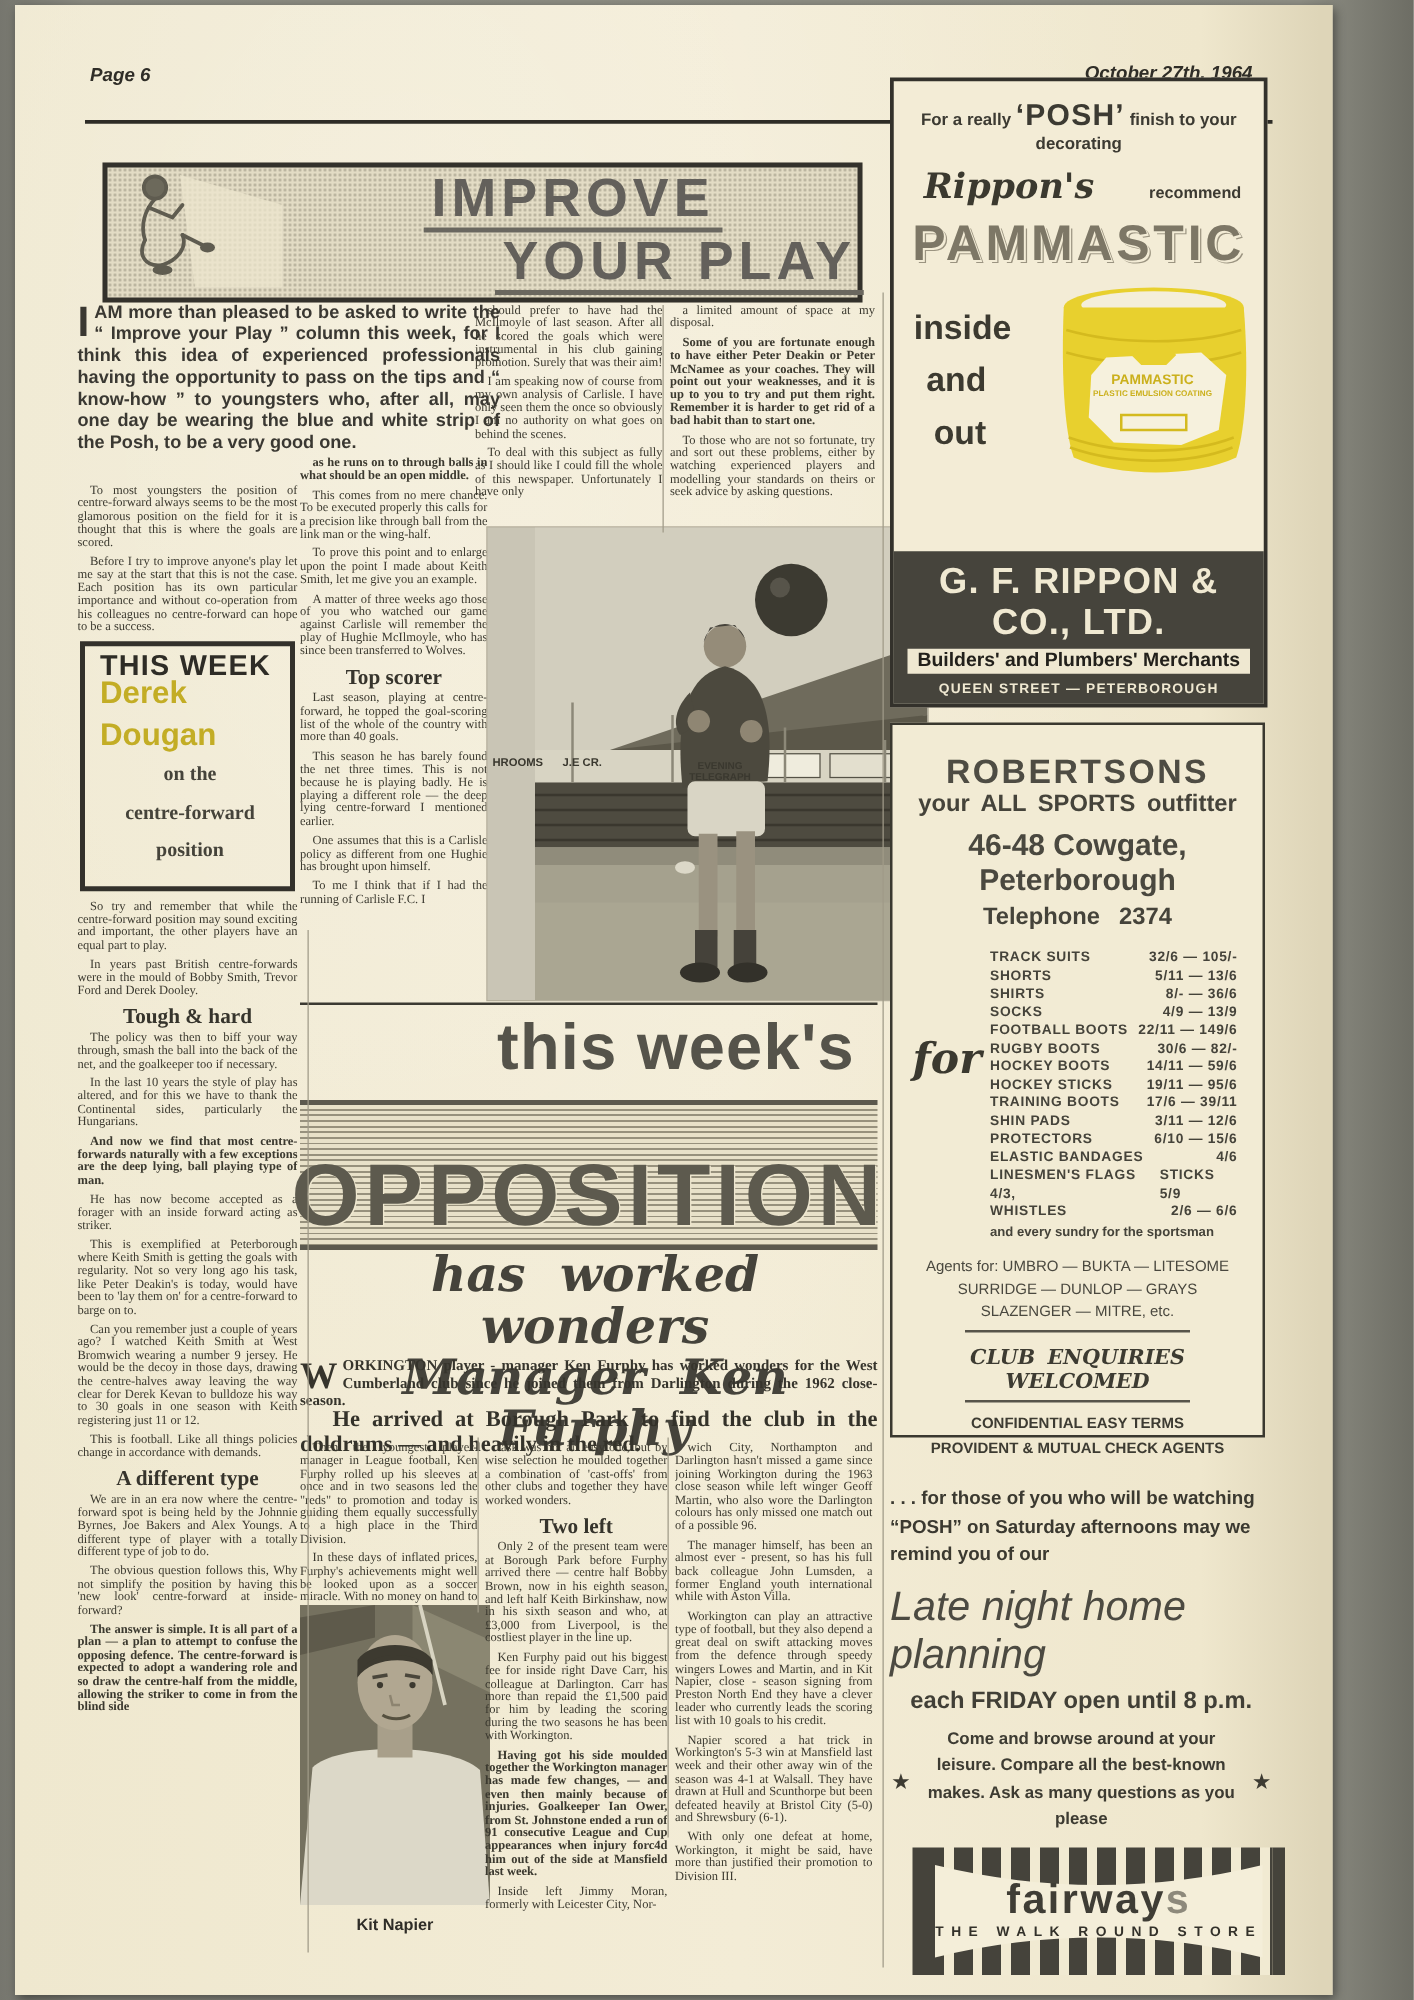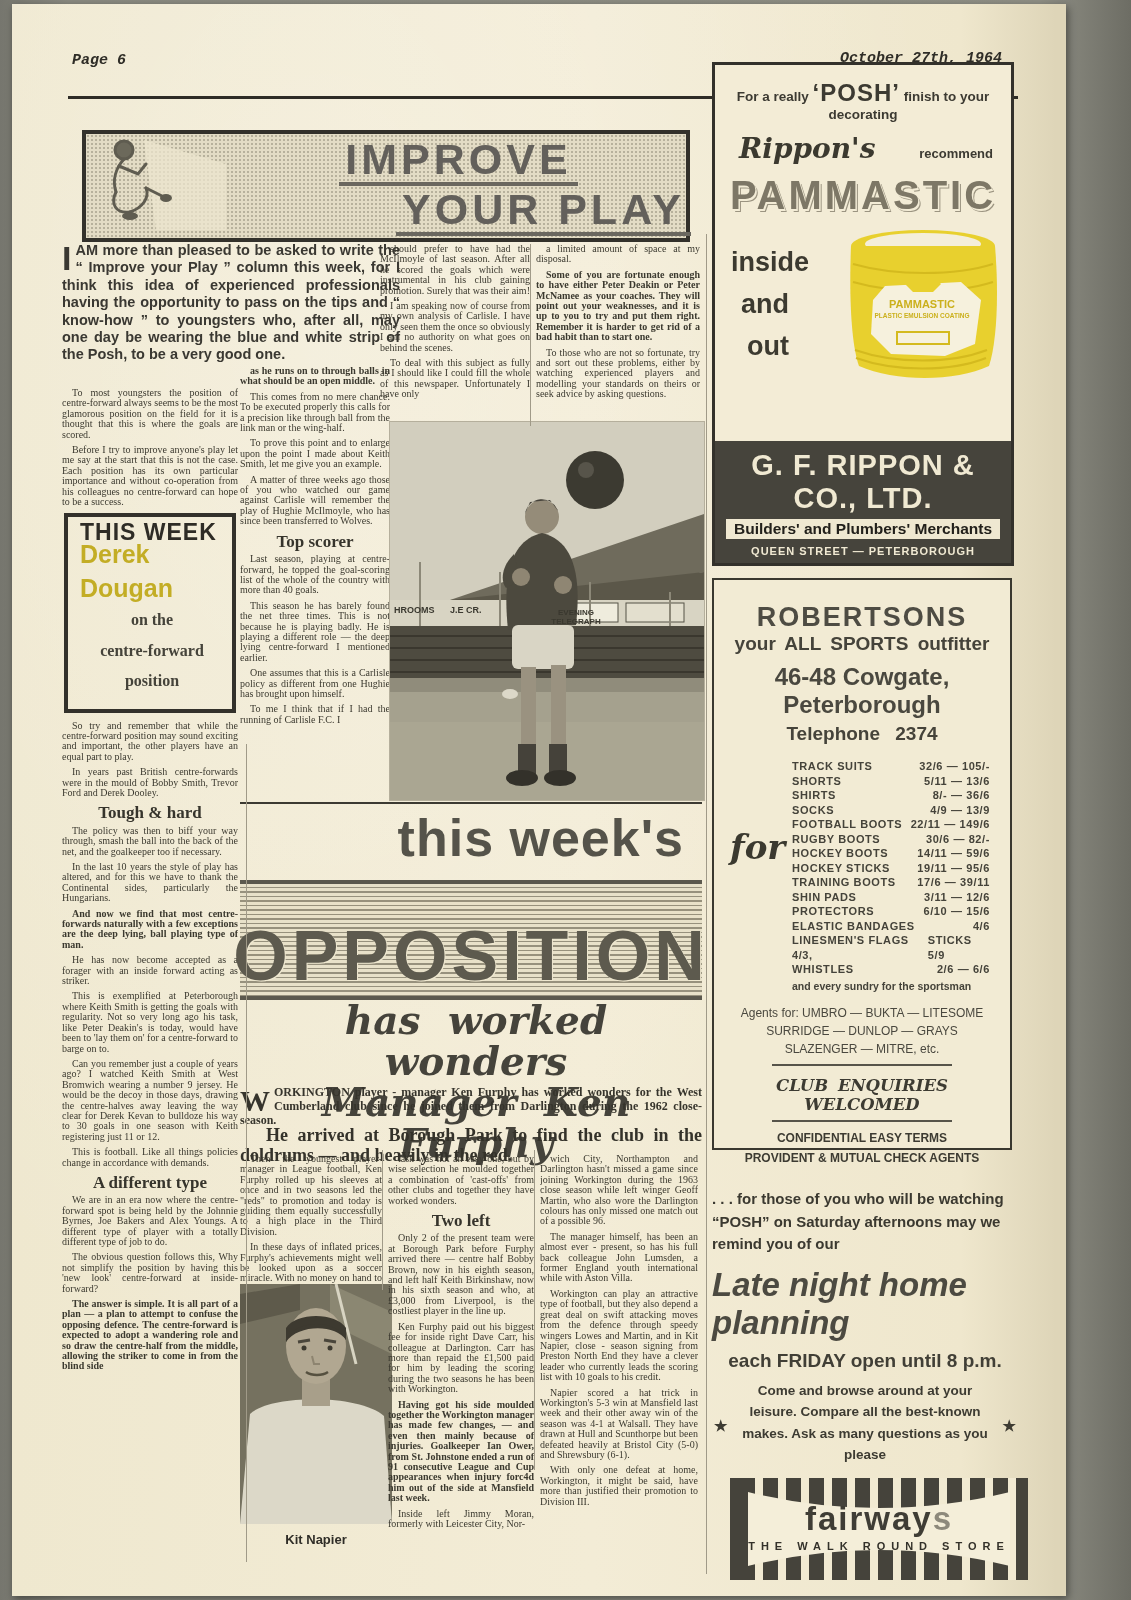--- a/index.html
+++ b/index.html
@@ -13,21 +13,21 @@
     background:
       radial-gradient(ellipse at 30% 20%, rgba(255,255,255,.25), rgba(0,0,0,0) 60%),
       linear-gradient(90deg,#efe8cf 0%,#f3ecd6 55%,#efe7cd 90%,#ded5b8 99%),
       #f1ead2;
     box-shadow:2px 3px 8px rgba(0,0,0,.45);
   }
   .abs{position:absolute;}
   .vrule{position:absolute;width:1px;background:#a09a88;}
 
   
-  .mast{font-family:Liberation Mono, monospace;font-weight:bold;font-style:italic;color:#2f2d27;}
+  .mast{font-family:Liberation Sans, sans-serif;font-weight:bold;font-style:italic;color:#2f2d27;}
   .page-no{left:60px;top:48px;font-size:15px;}
   .masthead{left:0;right:60px;top:46px;text-align:center;font-size:16px;letter-spacing:.5px;}
   .issue-date{right:64px;top:46px;font-size:15px;}
   .head-rule{left:56px;top:92px;width:950px;height:3px;background:#2e2c26;}
 
   
   .banner{
     left:70px;top:126px;width:600px;height:104px;border:4px solid #33312b;
     background:
       radial-gradient(#b7b19c 1px, rgba(0,0,0,0) 1.3px) 0 0/4px 4px,
@@ -60,21 +60,21 @@
 
   
   .thisweek{border:4px solid #33312b;margin:6px 2px 8px 2px;padding:10px 8px 12px 12px;
     text-align:left;font-family:"Liberation Sans",sans-serif;}
   .tw-label{font-weight:900;font-size:23px;letter-spacing:1px;color:#2e2c26;}
   .tw-name{font-weight:900;font-size:25px;color:#c3ad25;line-height:1.35;}
   .tw-rest{font-family:"Liberation Serif",serif;font-weight:bold;font-size:16px;
     color:#45433a;line-height:1.9;text-align:center;}
 
   
-  .photo1{left:378px;top:418px;width:314px;height:378px;background:#c9c5b5;box-shadow:0 0 0 1px #b5af9c;}
+  .photo1{left:378px;top:418px;width:314px;height:378px;background:#c9c5b5;box-shadow:0 0 0 1px #b5af9c;padding-left:38px;}
   .photo1 svg{display:block;}
   
   .photo2{left:228px;top:1280px;width:152px;height:240px;background:#8d897b;}
   .photo2 svg{display:block;}
   .caption{left:228px;top:1528px;width:152px;text-align:center;
     font-family:"Liberation Sans",sans-serif;font-weight:bold;font-size:13px;color:#2f2d27;}
 
   
   .sec-rule{left:228px;top:798px;width:462px;height:2px;background:#3c3a32;}
   .kicker{left:338px;top:804px;width:334px;text-align:right;
@@ -131,21 +131,21 @@
     letter-spacing:.6px;color:#45433a;line-height:14.5px;}
   .rob-sundry{margin-top:3px;font-weight:bold;font-size:10.5px;color:#45433a;text-align:left;}
   .rob-agents{margin:12px 14px 0 14px;font-size:12px;color:#4a483f;line-height:1.5;}
   .rob-club{margin-top:10px;font-family:"DejaVu Serif",serif;font-style:italic;font-weight:bold;
     font-size:16.5px;color:#3d3b32;word-spacing:4px;}
   .rob-sep{width:180px;height:2px;background:#57544a;margin:6px auto;}
   .rob-terms{margin-top:6px;font-weight:bold;font-size:12px;color:#3d3b32;line-height:1.7;}
 
   .fairways{left:700px;top:1184px;width:306px;}
   .fw-intro{font-weight:bold;font-size:15px;line-height:1.5;color:#3b3930;text-align:left;}
-  .fw-head{margin-top:10px;font-weight:700;font-style:italic;font-size:33px;color:#4c4a41;letter-spacing:0px;}
+  .fw-head{margin-top:10px;font-weight:400;font-style:italic;font-size:33px;color:#4c4a41;letter-spacing:0px;}
   .fw-sub{margin-top:8px;text-align:center;font-weight:bold;font-size:19px;color:#413f36;}
   .fw-body{position:relative;margin-top:8px;padding:0 26px;text-align:center;
     font-weight:bold;font-size:13.5px;line-height:1.6;color:#3d3b32;}
   .fw-star{position:absolute;top:34px;font-size:15px;color:#3d3b32;}
   .fw-star.l{left:2px;} .fw-star.r{right:2px;}
   .fw-logo{position:relative;margin:12px auto 0 18px;width:278px;height:102px;
     background:repeating-linear-gradient(90deg,#45433b 0 15px,#f1ead2 15px 23px);
     border-left:10px solid #45433b;border-right:10px solid #45433b;}
   .fw-bow{position:absolute;inset:0;}
   .fw-word{position:absolute;left:0;right:0;top:22px;text-align:center;

